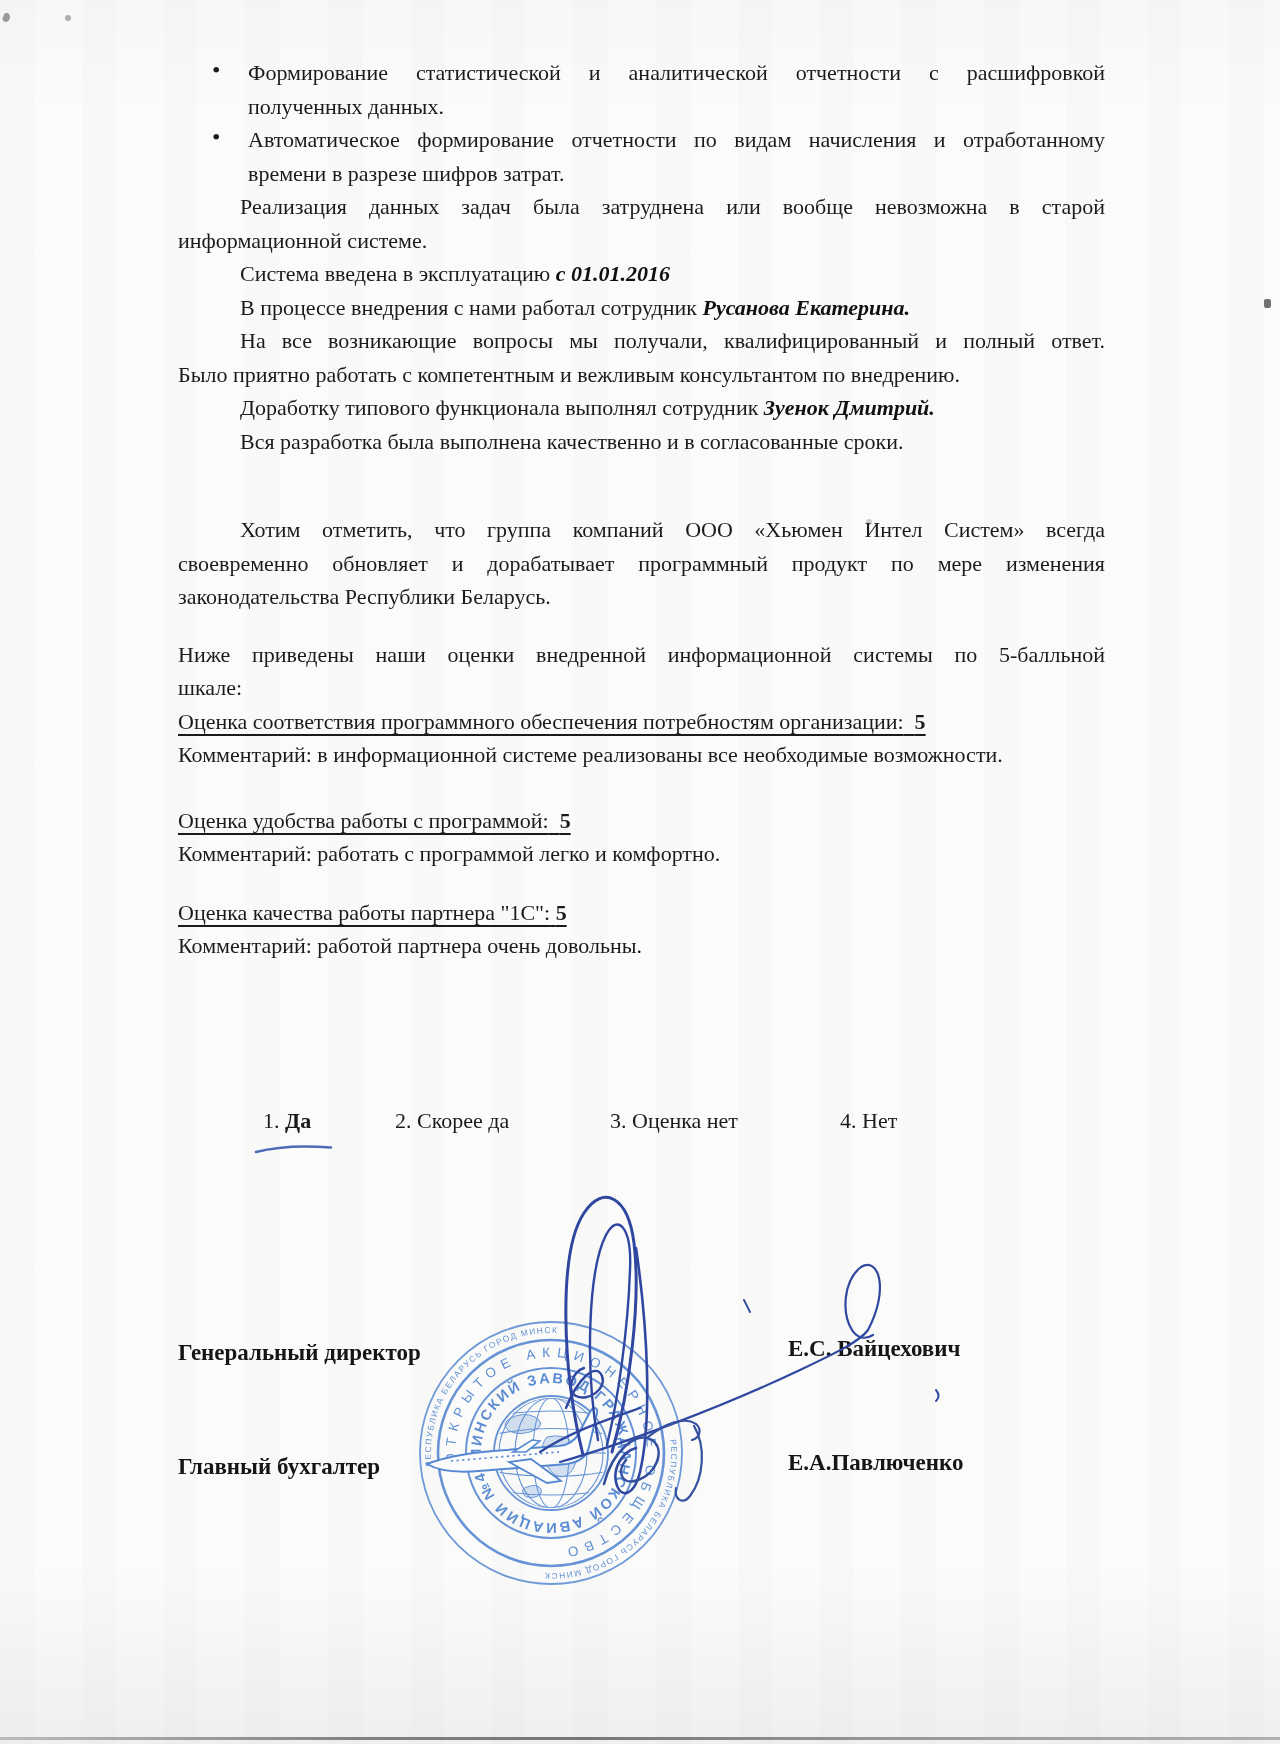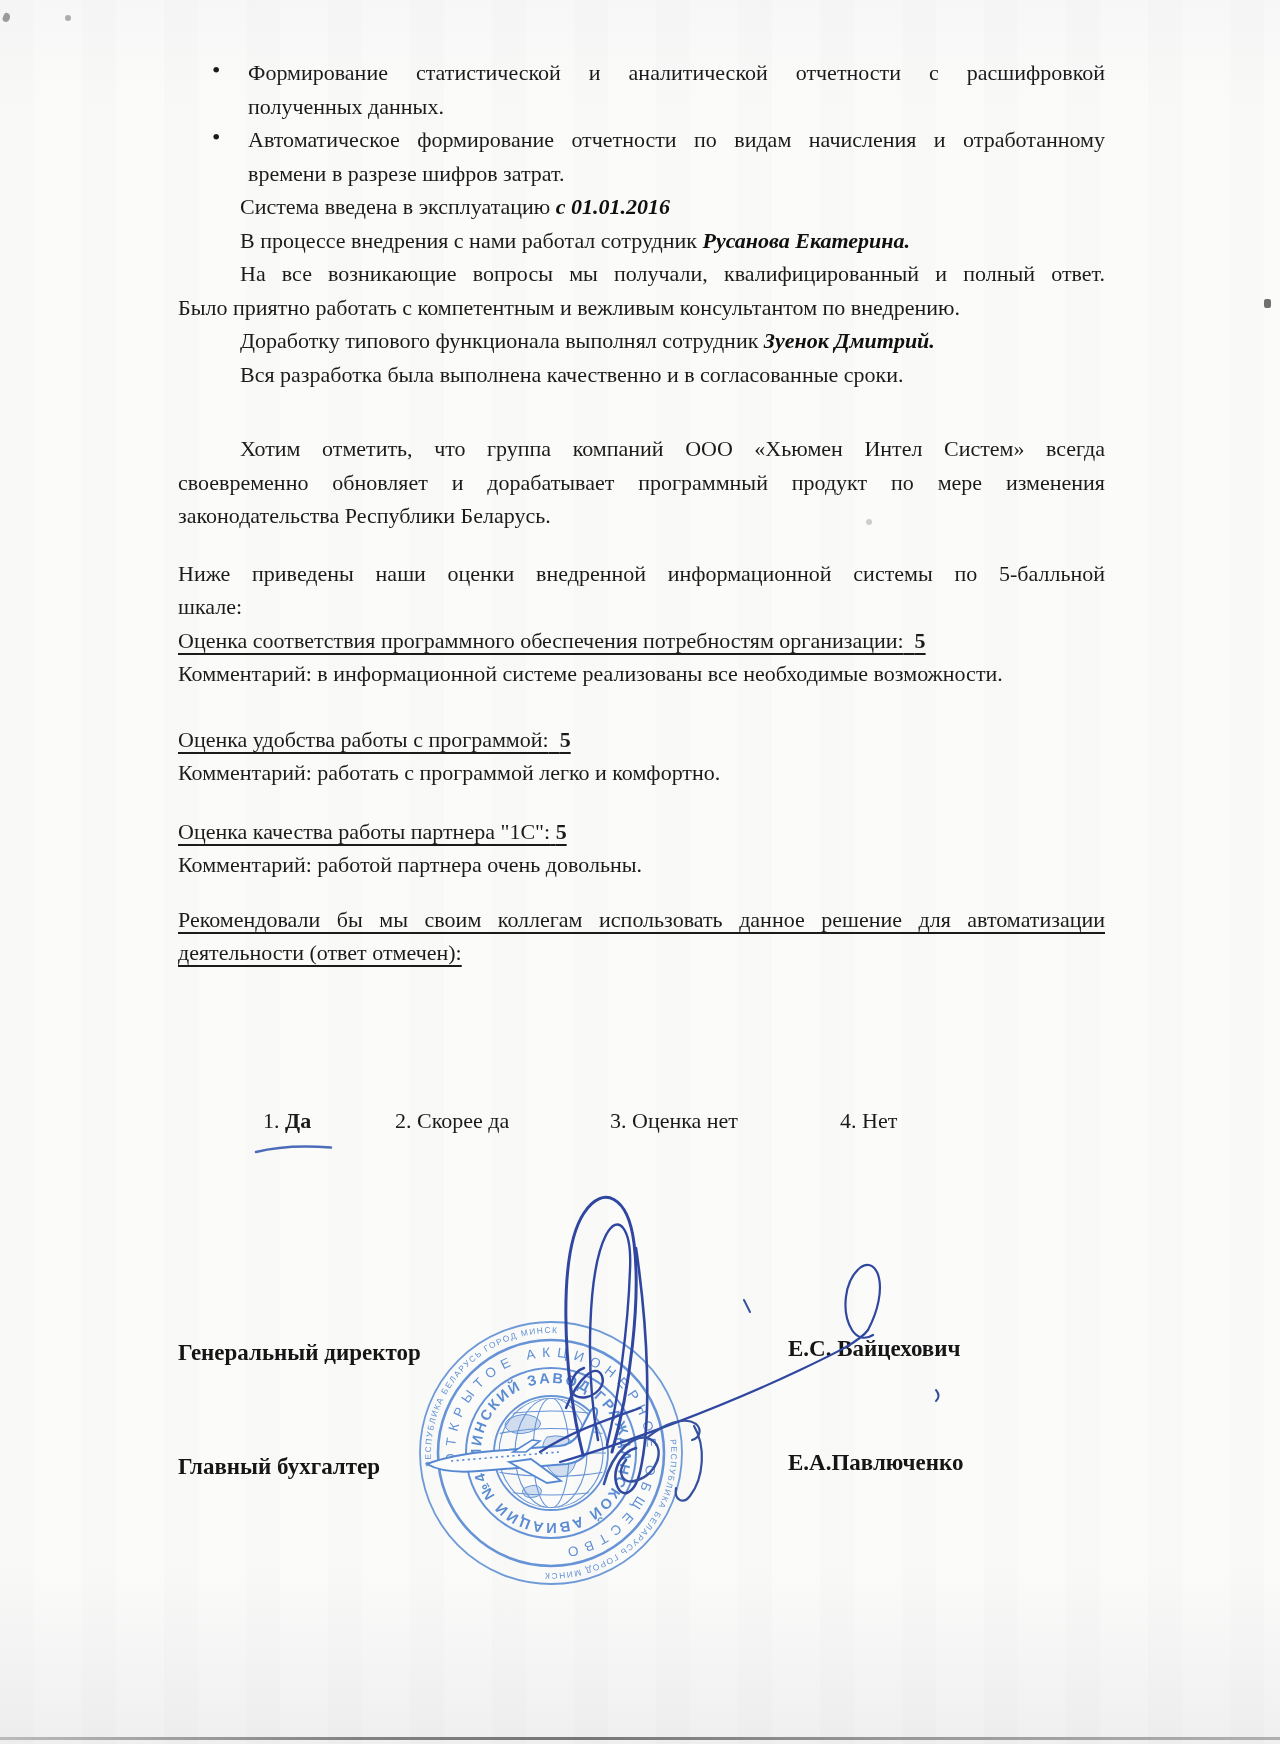--- a/index.html
+++ b/index.html
@@ -14,21 +14,21 @@
            font-size:22px;line-height:33.5px;}
   .line{display:block;text-align:justify;}
   .stretch{text-align-last:justify;}
   .indent{padding-left:62px;}
   .bullets{margin:0;padding:0 0 0 70px;list-style:none;}
   .bullets li{position:relative;margin:0;}
   .bullets .dot{position:absolute;left:-36px;top:-2px;font-size:24px;}
   .bi{font-weight:700;font-style:italic;color:#101010;}
   .u{text-decoration:underline;text-decoration-thickness:1.8px;text-underline-offset:5px;}
   .score{font-weight:700;}
-  .m-note{margin-top:41px;}
+  .m-note{margin-top:55px;}
   .m-scale{margin-top:24px;}
   .m-r1{}
   .m-r2{margin-top:32px;}
   .m-r3{margin-top:25px;}
   .m-rec{margin-top:21px;}
   .opt{position:absolute;white-space:nowrap;font-size:22px;color:#1b1b1b;}
   .opt b{font-weight:700;}
   .opt1{left:263px;} .opt2{left:395px;} .opt3{left:610px;} .opt4{left:840px;}
   .options-row{position:absolute;left:0;top:1108px;width:1280px;height:44px;}
   .pen-underline{position:absolute;left:250px;top:34px;width:82px;height:14px;}
@@ -64,20 +64,24 @@
       <span class="line stretch">Формирование статистической и аналитической отчетности с расшифровкой</span>
       <span class="line">полученных данных.</span>
     </li>
     <li>
       <span class="dot">•</span>
       <span class="line stretch">Автоматическое формирование отчетности по видам начисления и отработанному</span>
       <span class="line">времени в разрезе шифров затрат.</span>
     </li>
   </ul>
 
+  <div>
+    <span class="line stretch indent">Реализация данных задач была затруднена или вообще невозможна в старой</span>
+    <span class="line">информационной системе.</span>
+  </div>
 
   <div class="line indent">
     <span>Система введена в эксплуатацию </span><span class="bi">с 01.01.2016</span>
   </div>
 
   <div class="line indent">
     <span>В процессе внедрения с нами работал сотрудник </span><span class="bi">Русанова Екатерина.</span>
   </div>
 
   <div>
@@ -111,24 +115,20 @@
   <div class="m-r2">
     <span class="line"><span class="u"><span>Оценка удобства работы с программой:</span>&nbsp;&nbsp;<span class="score">5</span></span></span>
     <span class="line">Комментарий: работать с программой легко и комфортно.</span>
   </div>
 
   <div class="m-r3">
     <span class="line"><span class="u"><span>Оценка качества работы партнера "1С":</span>&nbsp;<span class="score">5</span></span></span>
     <span class="line">Комментарий: работой партнера очень довольны.</span>
   </div>
 
-  <div class="m-rec">
-    <span class="line stretch u">Рекомендовали бы мы своим коллегам использовать данное решение для автоматизации</span>
-    <span class="line u">деятельности (ответ отмечен):</span>
-  </div>
 
 </div>
 
 <div class="options-row">
   <span class="opt opt1" style="position:absolute;">
     <span>1.</span>
     <b>Да</b>
     <svg class="pen-underline" style="left:-10px;" viewBox="0 0 82 14">
       <path d="M 3 10 Q 34 2 78 5.5" fill="none" stroke="#3a5cb0" stroke-width="2.6" stroke-linecap="round" opacity="0.9"></path>
     </svg>

